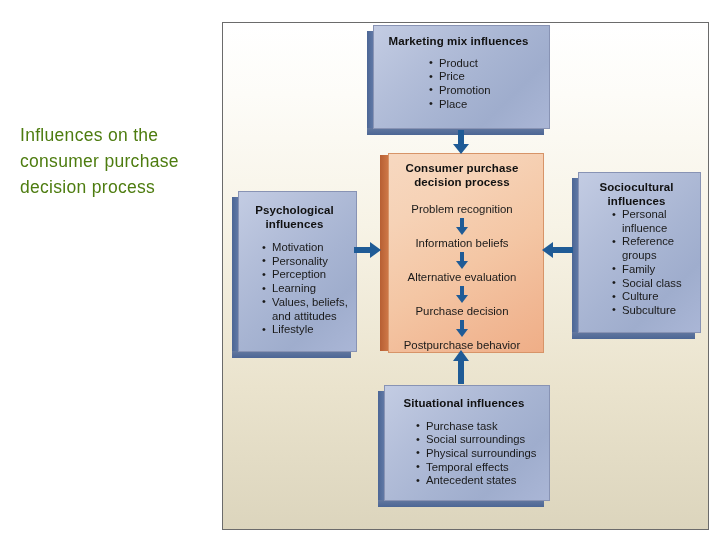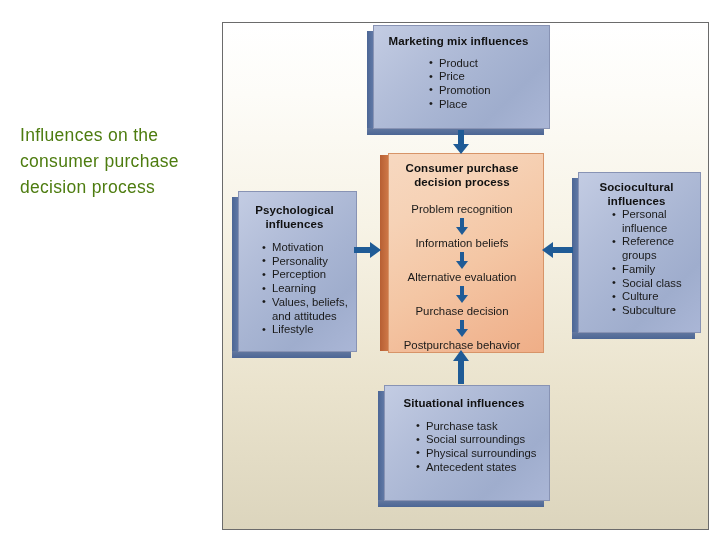--- a/index.html
+++ b/index.html
@@ -232,20 +232,21 @@
   <div class="box blue" id="box-situational">
     <div class="sideL"></div>
     <div class="sideB"></div>
     <div class="face"></div>
     <div class="content">
       <div class="btitle">Situational influences</div>
       <ul class="blist">
         <li>Purchase task</li>
         <li>Social surroundings</li>
         <li>Physical surroundings</li>
+        <li>Temporal effects</li>
         <li>Antecedent states</li>
       </ul>
     </div>
   </div>
 
   <div class="box orange" id="box-center">
     <div class="sideL"></div>
     <div class="face"></div>
     <div class="content">
       <div class="btitle" style="white-space:pre-line">Consumer purchase

